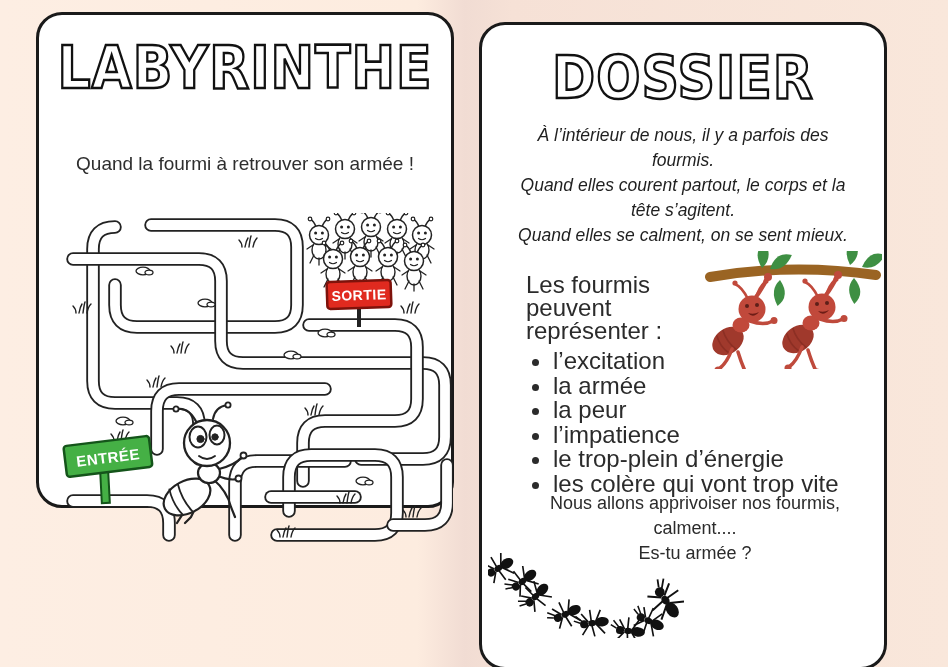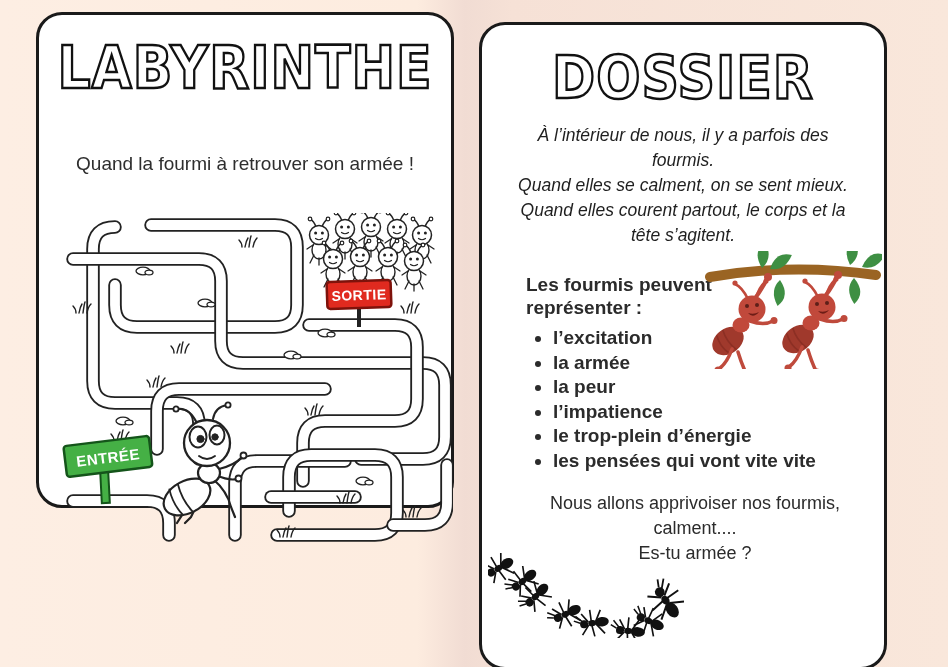--- a/index.html
+++ b/index.html
@@ -15,21 +15,21 @@
     margin:0;padding-top:18px;text-align:center;
     font-family:"DejaVu Sans",sans-serif;font-weight:bold;font-size:52px;letter-spacing:1px;
     color:#ffffff;-webkit-text-stroke:2.3px #111;
     transform:scaleY(1.12);transform-origin:50% 10px;
   }
   .subtitle{position:absolute;top:138px;left:0;width:100%;text-align:center;font-size:19px;color:#2e2e2e;}
   #maze{position:absolute;left:18px;top:198px;}
   .intro{position:absolute;top:98px;left:50%;transform:translateX(-50%);width:344px;text-align:center;
          font-style:italic;font-size:17.5px;line-height:25px;color:#1f1f1f;}
   .intro p{margin:0;}
-  .list-block{position:absolute;left:44px;top:248px;font-size:19px;line-height:23px;font-weight:bold;}
+  .list-block{position:absolute;left:44px;top:248px;font-size:24px;line-height:23px;}
   .list-intro{width:205px;}
   .list-block ul{margin:7px 0 0 0;padding-left:27px;}
   .list-block li{line-height:24.6px;}
   .outro{position:absolute;top:466px;left:0;width:100%;text-align:center;font-size:18px;line-height:25px;padding-left:12px;}
   #branch-illo{position:absolute;right:2px;top:226px;}
   #ant-trail{position:absolute;left:6px;top:518px;}
   
   .tb{stroke:#222;stroke-width:13.5;fill:none;stroke-linecap:round;stroke-linejoin:round;}
   .tw{stroke:#fff;stroke-width:9.8;fill:none;stroke-linecap:round;stroke-linejoin:round;}
   .ln{stroke:#222;fill:#fff;}
@@ -170,33 +170,33 @@
       <path d="M30,51 Q38,57 46,51" stroke-width="1.9"></path>
     </g>
   </svg>
 </div>
 
 <div class="card" id="right-card">
   <h1 class="bubble-title">DOSSIER</h1>
 
   <div class="intro">
     <p>À l’intérieur de nous, il y a parfois des fourmis.</p>
+    <p>Quand elles courent partout, le corps et la tête s’agitent.</p>
     <p>Quand elles se calment, on se sent mieux.</p>
-    <p>Quand elles courent partout, le corps et la tête s’agitent.</p>
   </div>
 
   <div class="list-block">
     <div class="list-intro">Les fourmis peuvent représenter :</div>
     <ul>
       <li>l’excitation</li>
       <li>la armée</li>
       <li>la peur</li>
       <li>l’impatience</li>
       <li>le trop-plein d’énergie</li>
-      <li>les pensées qui vont vite vite</li>
+      <li>les colère qui vont trop vite</li>
     </ul>
   </div>
 
   <svg id="branch-illo" width="178" height="118" viewBox="0 0 178 118">
     <defs>
       <path id="leaf" d="M0,0 Q9,-17 24,-10 Q14,5 0,0" fill="#3e8f43"></path>
       <g id="hangAnt">
         <path d="M0,2 Q-6,14 -12,22" stroke="#bf4a3c" stroke-width="4" fill="none" stroke-linecap="round"></path>
         <circle cx="0" cy="2" r="4" fill="#bf4a3c"></circle>
         <path d="M-20,24 Q-26,12 -33,9" stroke="#c1493b" stroke-width="2.5" fill="none" stroke-linecap="round"></path>

